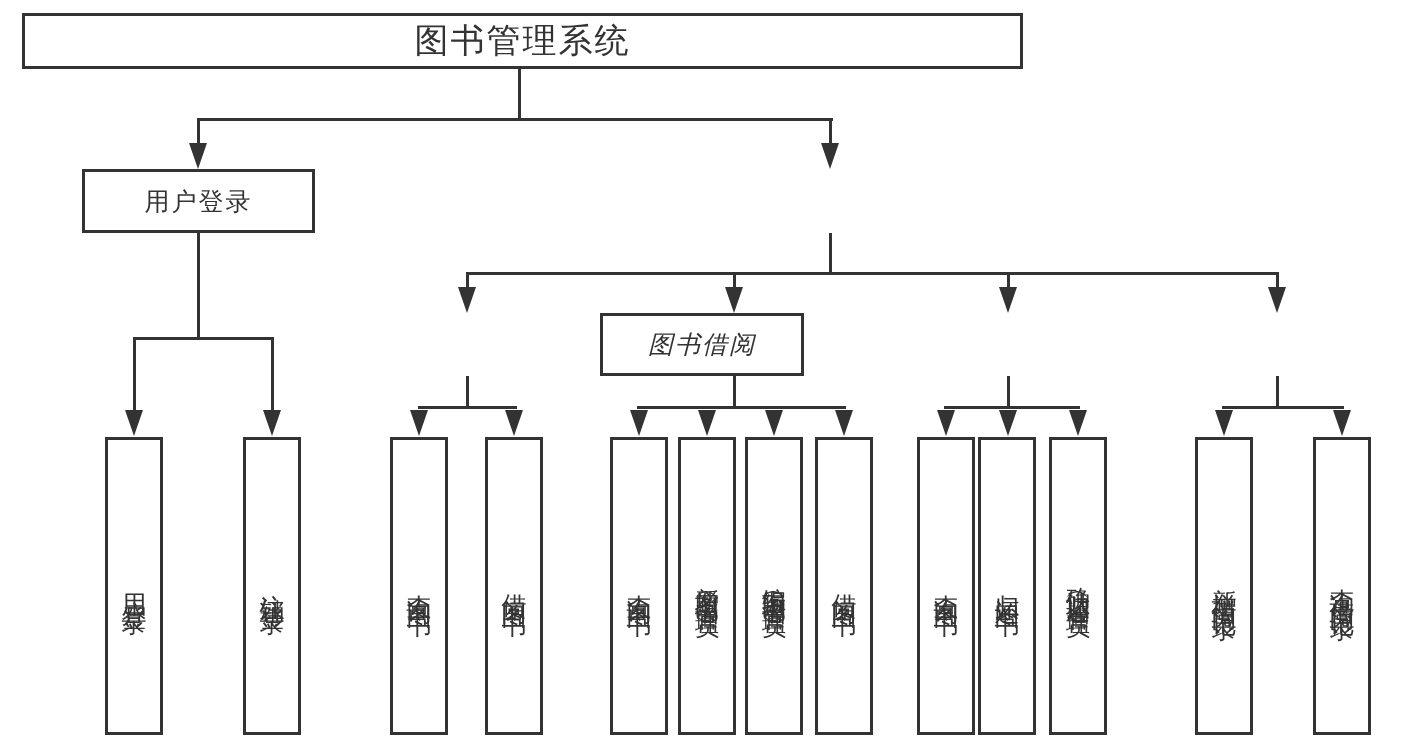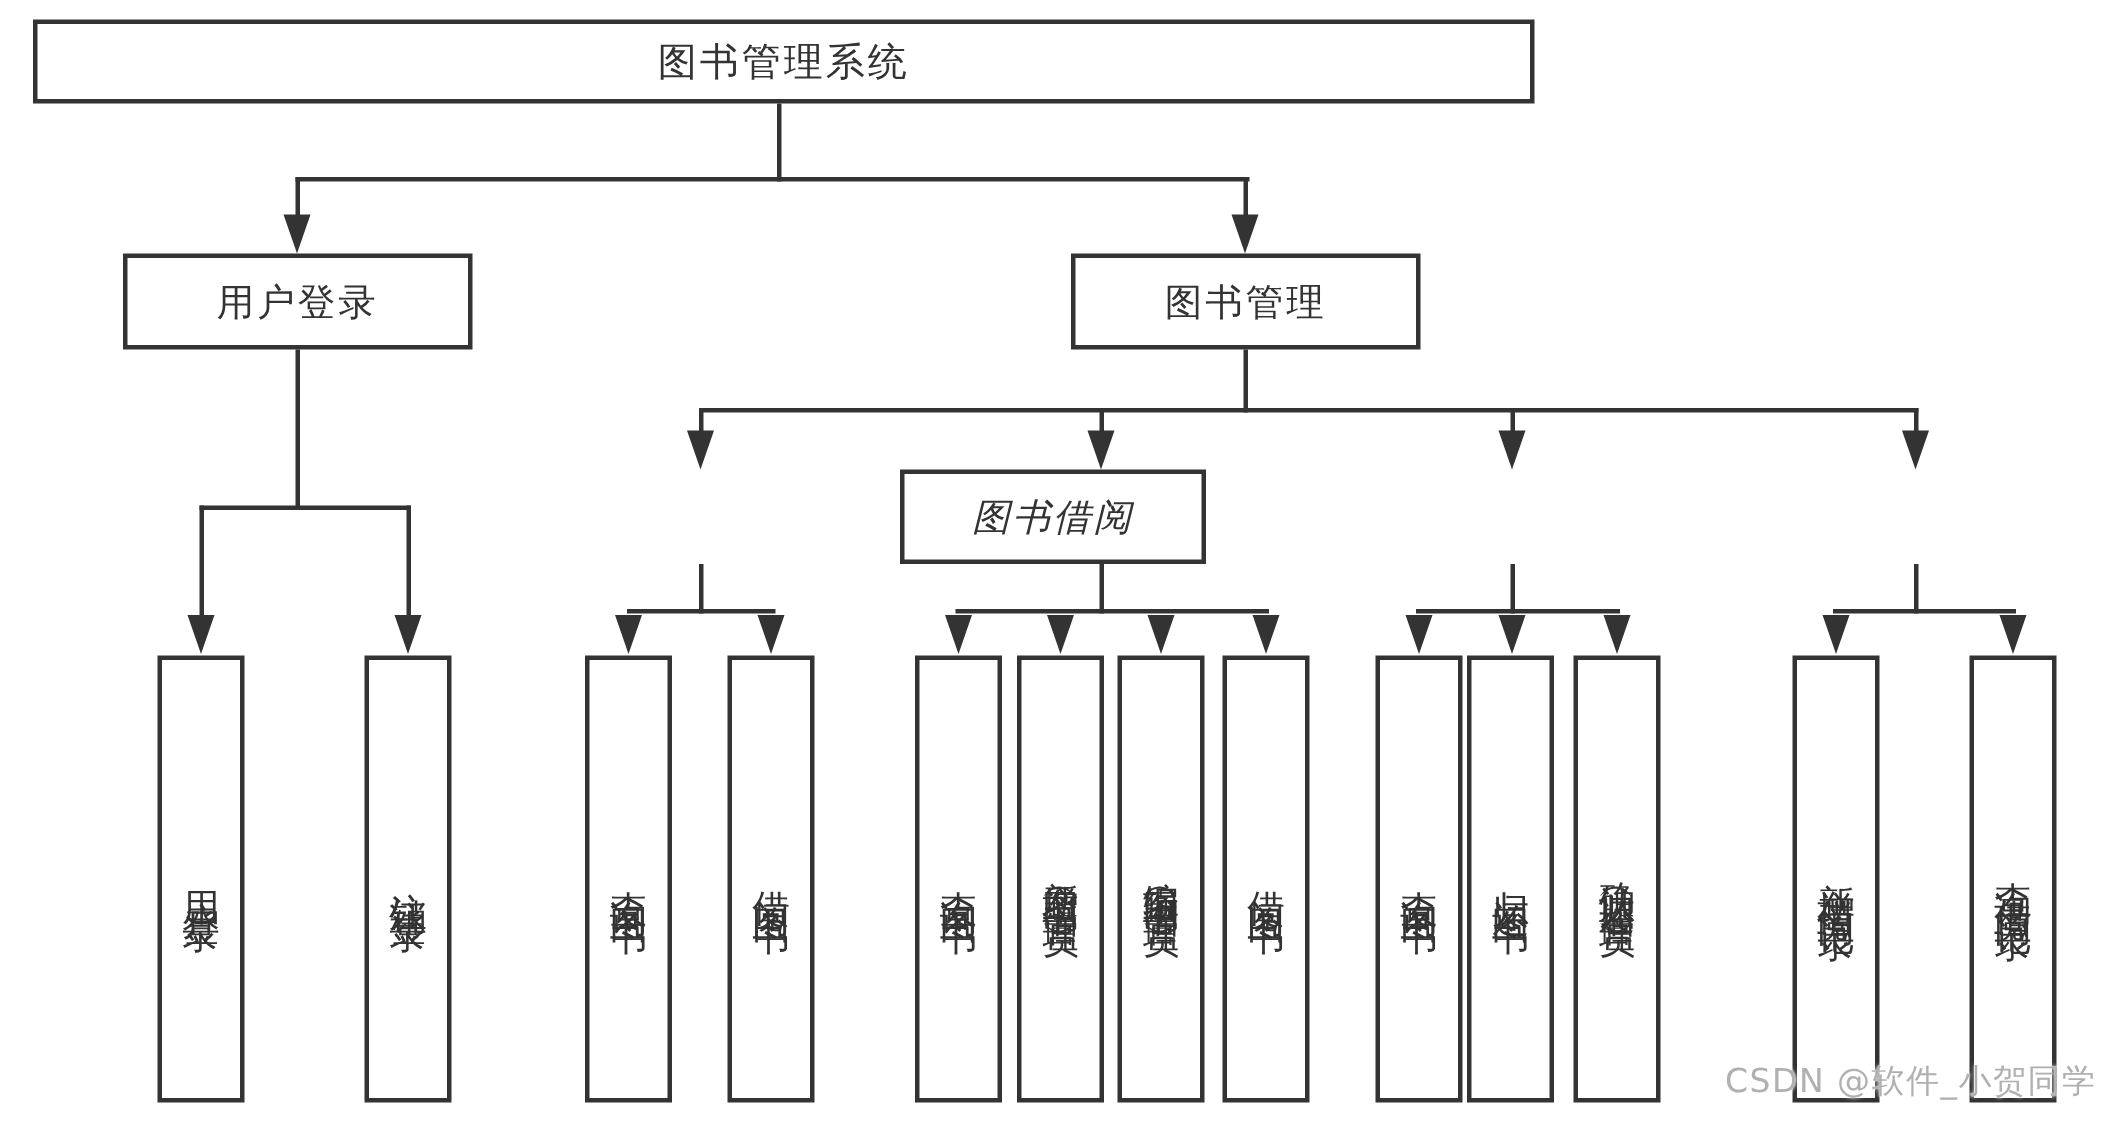--- a/index.html
+++ b/index.html
@@ -6,21 +6,21 @@
   #canvas{
     position:relative;width:1405px;height:747px;background:#ffffff;overflow:hidden;
     font-family:"DejaVu Sans","Liberation Sans",sans-serif;color:#333333;
   }
   
   .hbox{
     position:absolute;box-sizing:border-box;background:#ffffff;
     border:3px solid #333333;display:flex;align-items:center;justify-content:center;
     font-size:25px;letter-spacing:2px;color:#333333;white-space:nowrap;
   }
-  .root-box{font-size:26px;}
+  .root-box{font-size:34px;}
   
   .vbox{
     position:absolute;box-sizing:border-box;background:#ffffff;
     border:3px solid #333333;width:58px;height:298px;top:437px;
     display:flex;align-items:center;justify-content:center;
     writing-mode:vertical-rl;text-orientation:mixed;
     font-size:25px;letter-spacing:6px;line-height:1;color:#333333;white-space:nowrap;
   }
   .vbox.long{letter-spacing:4px;font-size:24px;}
   
@@ -41,23 +41,20 @@
 <body>
 
 <div id="canvas">
 
   <div class="hbox root-box" style="left:22px;top:13px;width:1001px;height:56px;">
     <span>图书管理系统</span>
   </div>
 
   <div class="hbox" style="left:82px;top:169px;width:233px;height:64px;">
     <span>用户登录</span>
-  </div>
-  <div class="hbox" style="left:714px;top:169px;width:233px;height:64px;">
-    <span>图书管理</span>
   </div>
 
   <div class="hbox" style="left:600px;top:313px;width:204px;height:63px;font-style:italic;">
     <span>图书借阅</span>
   </div>
 
   <div class="vbox" style="left:105px;">
     <span>用户登录</span>
   </div>
   <div class="vbox" style="left:243px;">
@@ -138,15 +135,14 @@
   <div class="hline" style="left:944px;top:406px;width:136px;"></div>
   <div class="arrow" style="left:937px;top:410px;"></div>
   <div class="arrow" style="left:999px;top:410px;"></div>
   <div class="arrow" style="left:1069px;top:410px;"></div>
 
   <div class="vline" style="left:1276px;top:376px;height:33px;"></div>
   <div class="hline" style="left:1222px;top:406px;width:122px;"></div>
   <div class="arrow" style="left:1215px;top:410px;"></div>
   <div class="arrow" style="left:1333px;top:410px;"></div>
 
-  <div class="watermark">CSDN @软件_小贺同学</div>
 
 </div>
 
 </body></html>

